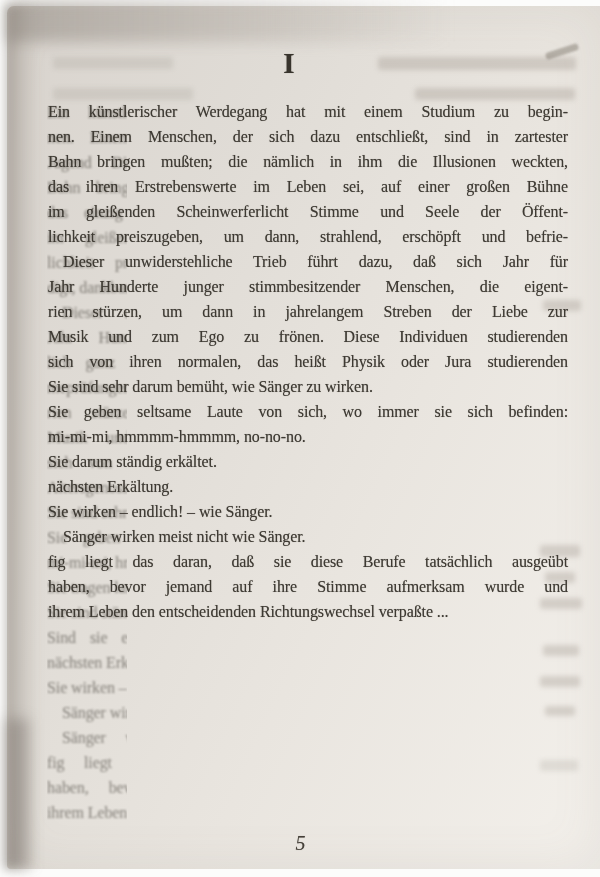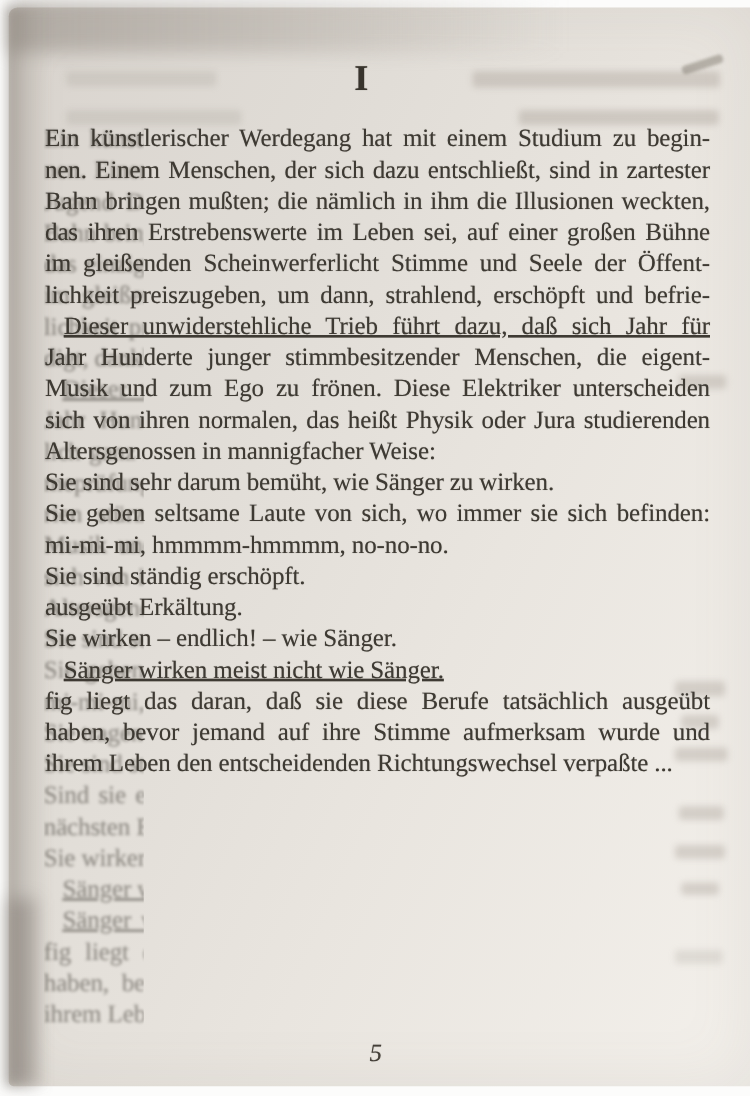--- a/index.html
+++ b/index.html
@@ -67,30 +67,30 @@
     text-align: center;
     transform: translateX(-11px);
     font-size: 29px;
     line-height: 30px;
     font-weight: bold;
     color: #38342d;
     text-shadow: 0 0 0.8px rgba(56,52,45,0.6);
   }
   .text-lines {
     position: absolute;
-    top: 93px; left: 4px; right: 0;
-    font-size: 20px;
+    top: 93px; left: 16px; right: 0;
+    font-size: 16px;
     line-height: 25px;
     letter-spacing: -0.1px;
     color: #3e3a33;
     text-shadow: 0 0 0.7px rgba(62,58,51,0.55);
   }
   .line { height: 25px; }
   .line.j { text-align: justify; text-align-last: justify; text-justify: inter-word; }
-  .line.ind { padding-left: 15px; text-decoration: underline; }
+  .line.ind { padding-left: 15px; }
   
   .text-lines.ghost {
     clip-path: inset(0 calc(100% - 80px) 0 0);
     filter: blur(1.1px);
     opacity: 0.5;
     transform: translate(-1px, 0.6px);
     pointer-events: none;
   }
   .page-number {
     position: absolute;
@@ -131,28 +131,28 @@
 
       <div class="text-lines" id="text-main">
           <div class="line j">Ein künstlerischer Werdegang hat mit einem Studium zu begin-</div>
           <div class="line j">nen. Einem Menschen, der sich dazu entschließt, sind in zartester</div>
           <div class="line j">Bahn bringen mußten; die nämlich in ihm die Illusionen weckten,</div>
           <div class="line j">das ihren Erstrebenswerte im Leben sei, auf einer großen Bühne</div>
           <div class="line j">im gleißenden Scheinwerferlicht Stimme und Seele der Öffent-</div>
           <div class="line j">lichkeit preiszugeben, um dann, strahlend, erschöpft und befrie-</div>
           <div class="line j ind">Dieser unwiderstehliche Trieb führt dazu, daß sich Jahr für</div>
           <div class="line j">Jahr Hunderte junger stimmbesitzender Menschen, die eigent-</div>
-          <div class="line j">Musik und zum Ego zu frönen. Diese Elektriker unterscheiden</div>
+          <div class="line j">rien stürzen, um dann in jahrelangem Streben der Liebe zur</div>
+          <div class="line j">Musik und zum Ego zu frönen. Diese Individuen studierenden</div>
           <div class="line j">sich von ihren normalen, das heißt Physik oder Jura studierenden</div>
-          <div class="line">Altersgenossen in mannigfacher Weise:</div>
           <div class="line">Sie sind sehr darum bemüht, wie Sänger zu wirken.</div>
           <div class="line j">Sie geben seltsame Laute von sich, wo immer sie sich befinden:</div>
           <div class="line">mi-mi-mi, hmmmm-hmmmm, no-no-no.</div>
-          <div class="line">Sie sind ständig erschöpft.</div>
-          <div class="line">ausgeübt Erkältung.</div>
+          <div class="line">Sie darum ständig erkältet.</div>
+          <div class="line">nächsten Erkältung.</div>
           <div class="line">Sie wirken – endlich! – wie Sänger.</div>
           <div class="line ind">Sänger wirken meist nicht wie Sänger.</div>
           <div class="line j">fig liegt das daran, daß sie diese Berufe tatsächlich ausgeübt</div>
           <div class="line j">haben, bevor jemand auf ihre Stimme aufmerksam wurde und</div>
           <div class="line">ihrem Leben den entscheidenden Richtungswechsel verpaßte ...</div>
         </div>
 
     <div class="text-lines ghost">
           <div class="line j">Ein künstlerischer Werdegang hat mit einem Studium zu begin-</div>
           <div class="line j">nen. Einem Menschen, der sich dazu entschließt, sind in zartester</div>

